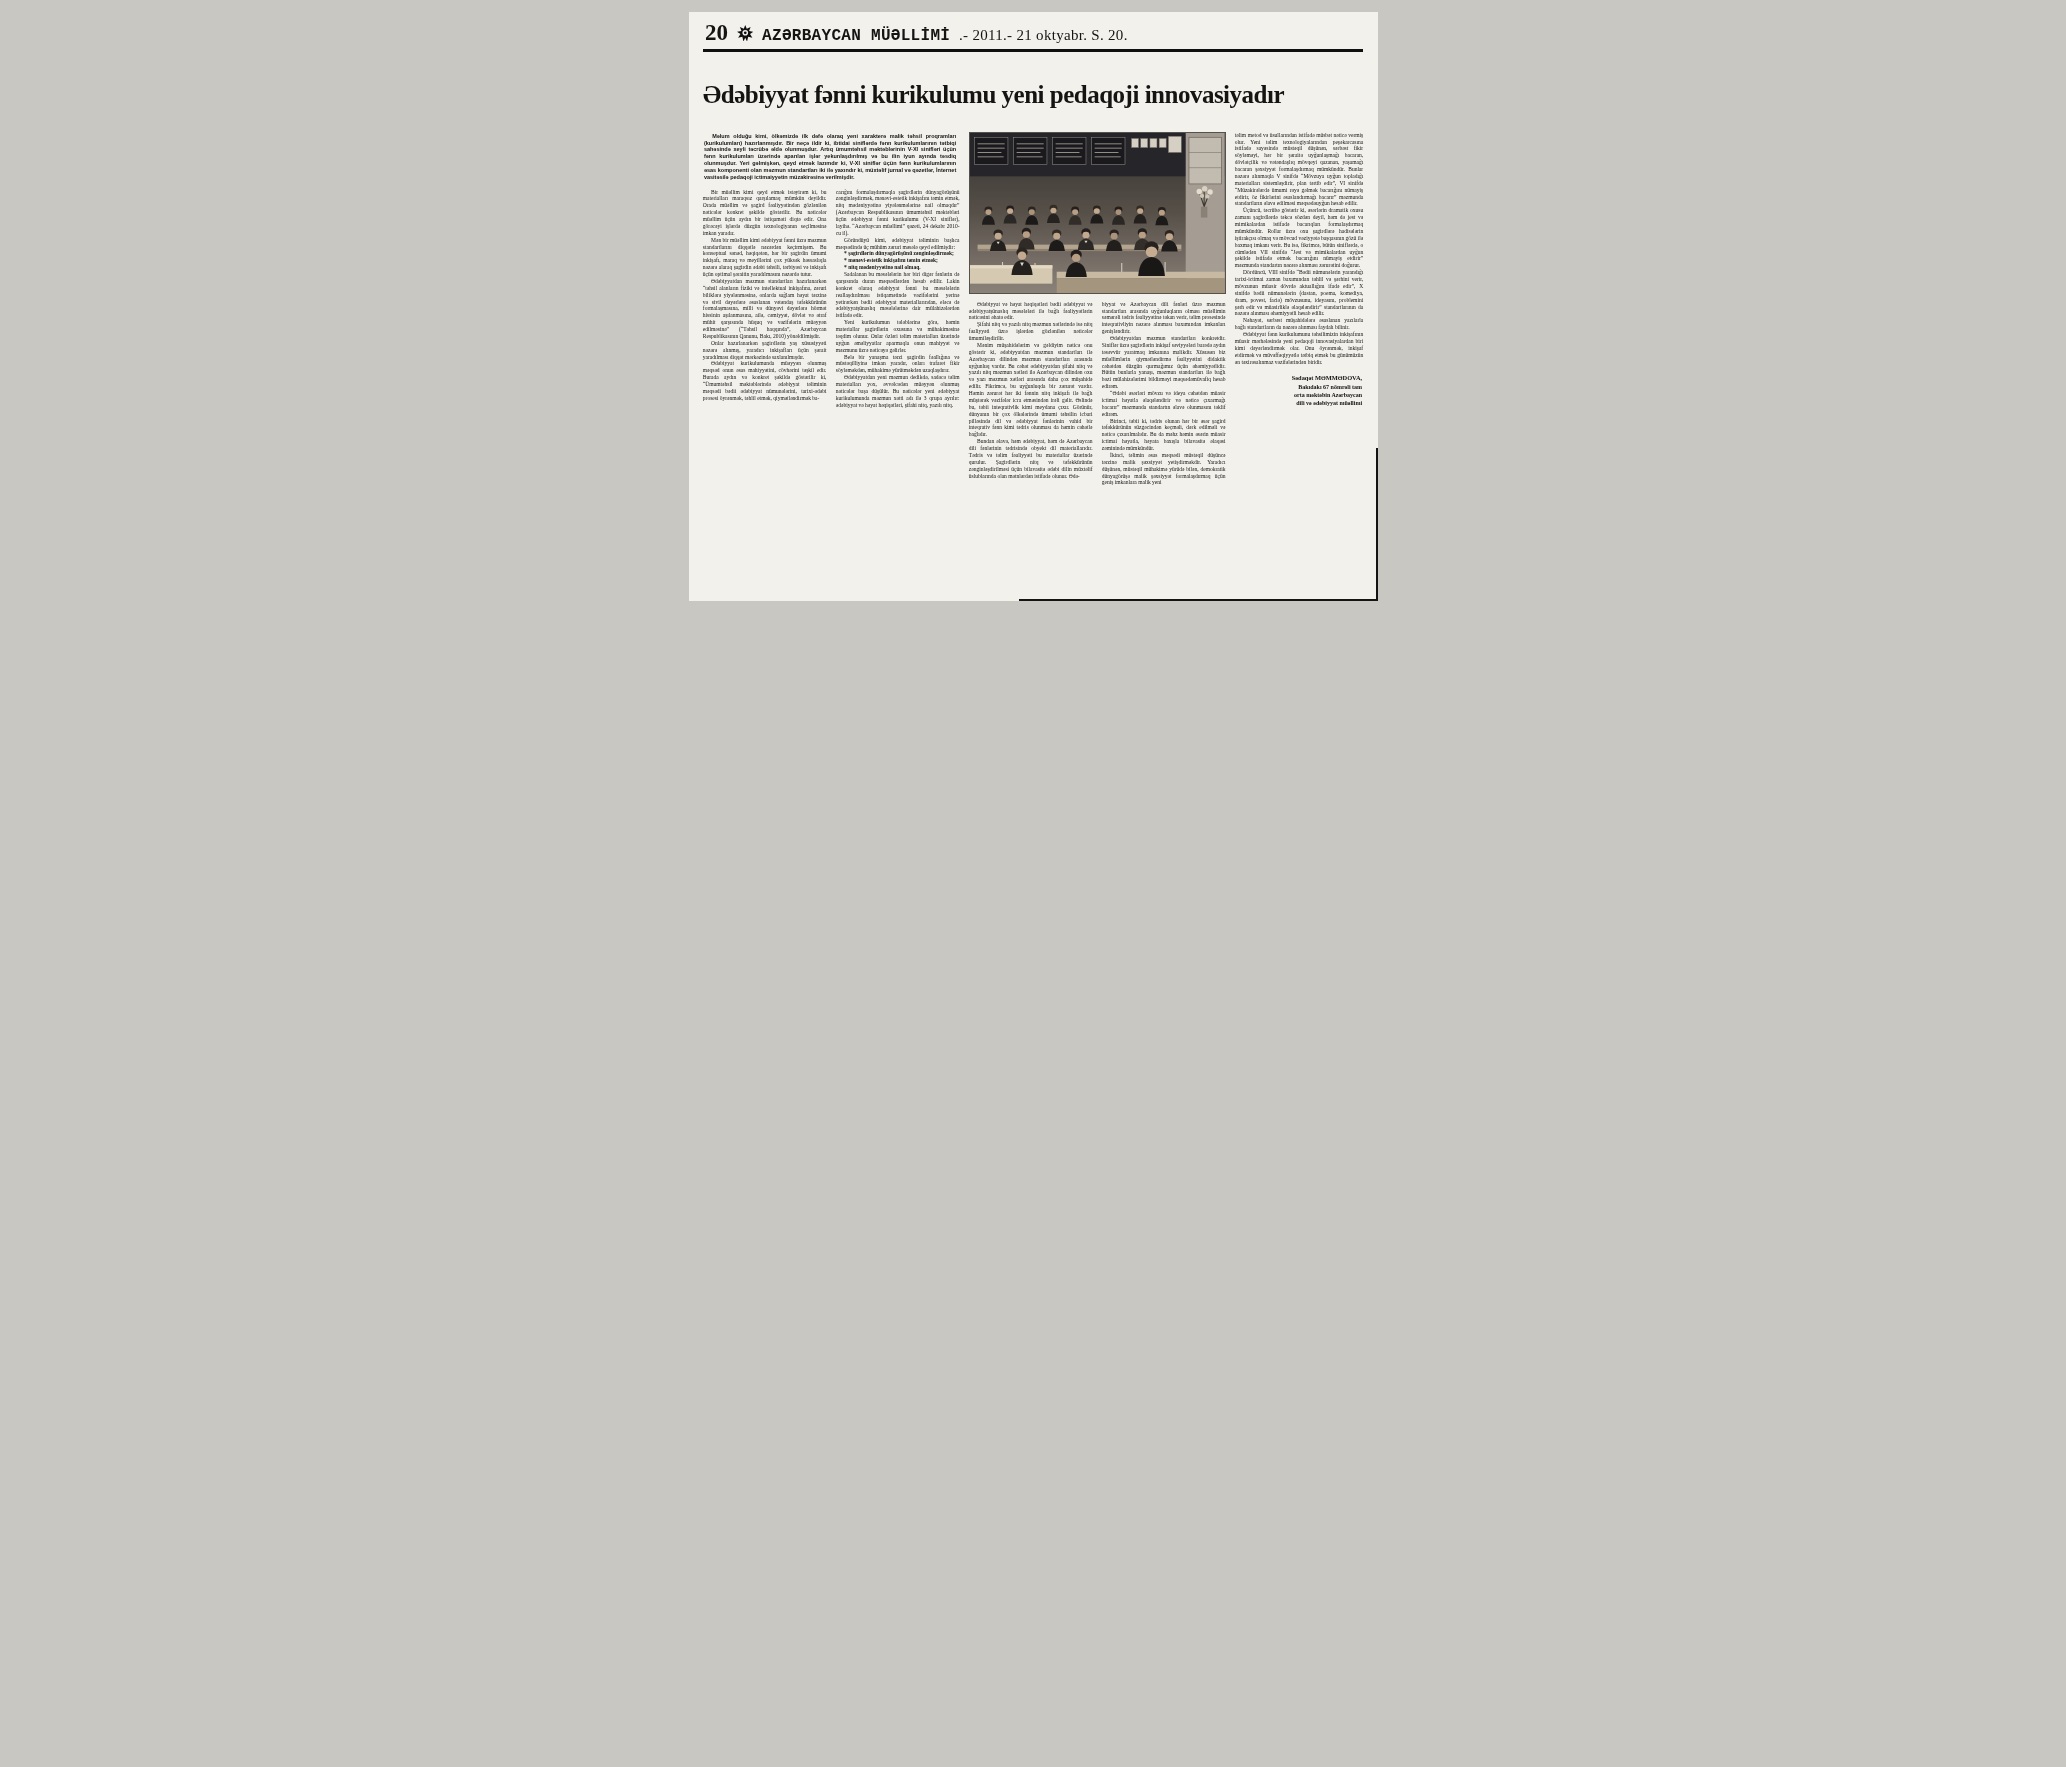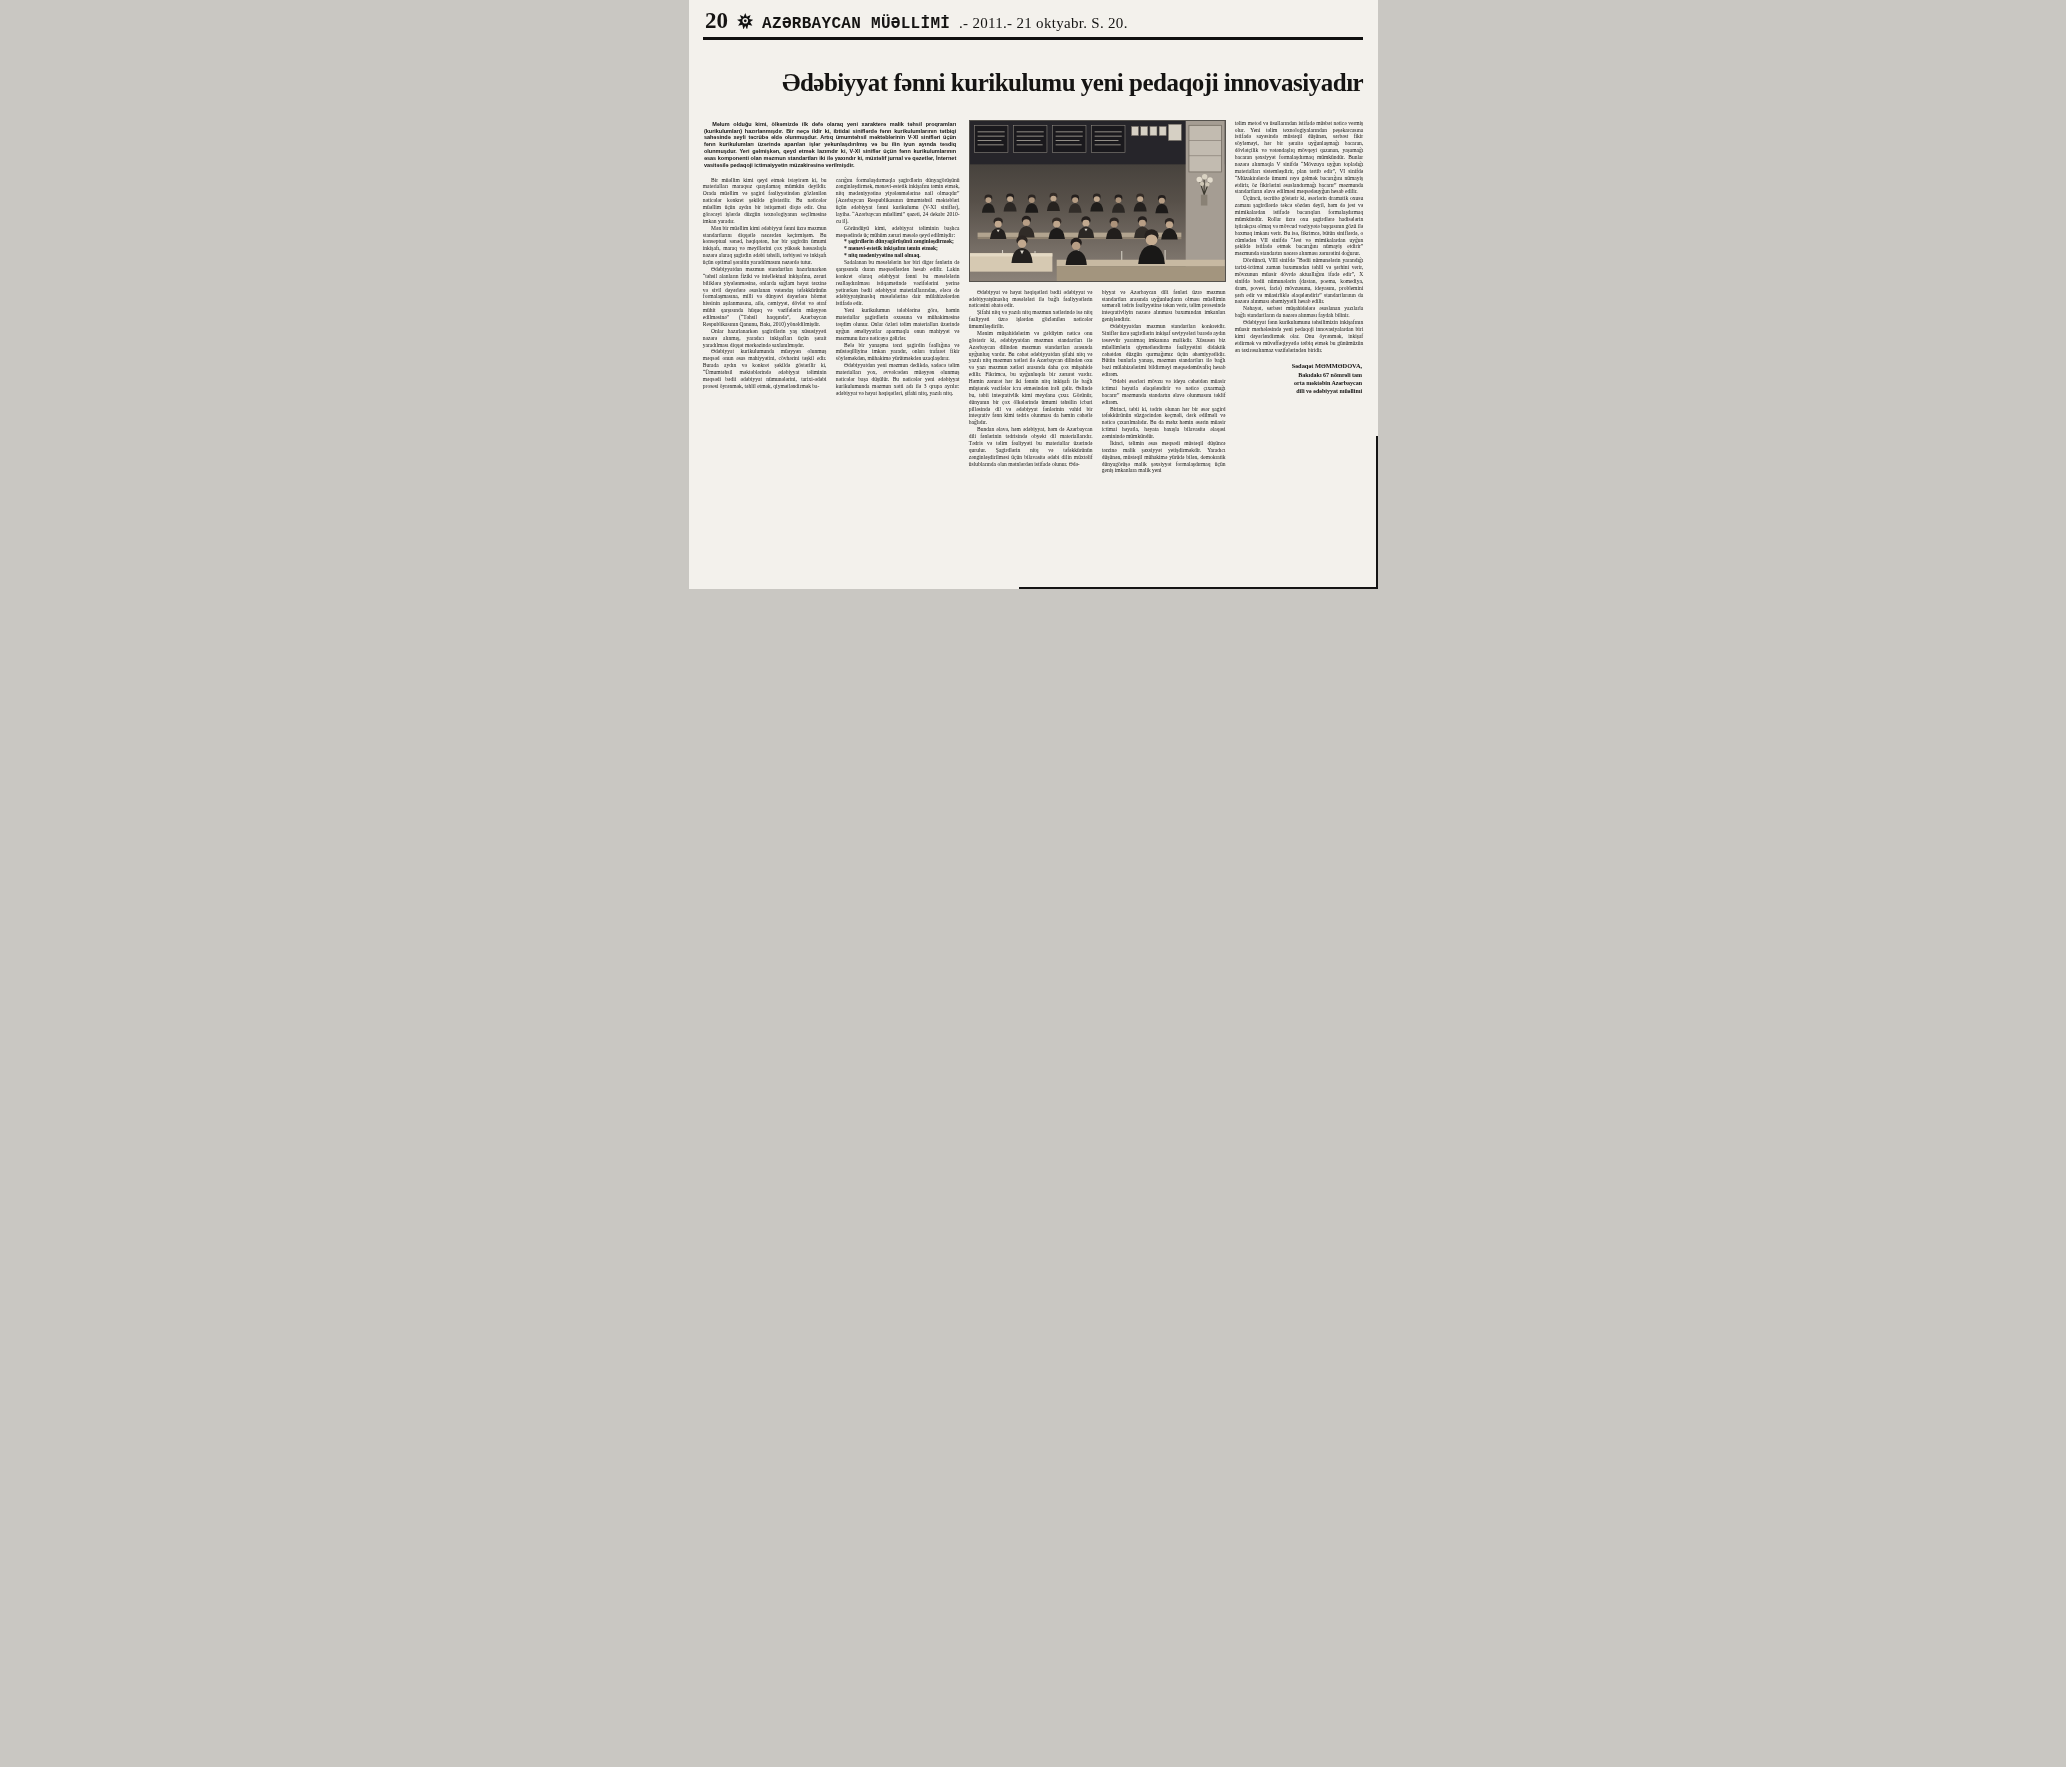--- a/index.html
+++ b/index.html
@@ -1,33 +1,33 @@
 <!DOCTYPE html>
 <html lang="az" style="font-size:8.8px"><head>
 <meta charset="utf-8">
 <style>
   * { margin:0; padding:0; box-sizing:border-box; }
   html, body { background:#c9c7c2; }
   .page {
-    width:689px; min-height:589px; margin:0 auto;
+    width:689px; min-height:589px; margin:12px auto;
     background:#f3f1ec; color:#151413;
     padding:8.8px 14.3px 18.7px; position:relative;
     font-family:"Liberation Serif", serif;
   }
   
   .header-row { display:flex; align-items:baseline; gap:8.8px; padding:0 0 2.2px 2.2px; }
   .page-number { font-size:23px; font-weight:bold; line-height:1; }
   .emblem { width:16.5px; height:16.5px; align-self:center; flex:0 0 auto; }
   .emblem svg { display:block; width:100%; height:100%; }
   .masthead { font-family:Liberation Mono, monospace; font-weight:bold; font-size:16px; letter-spacing:0.3px; }
   .citation { font-size:15px; font-weight:normal; letter-spacing:0.3px; }
   .header-rule { height:3.8px; background:#101010; margin-top:1.6px; }
   
   .headline {
-    text-align:right; font-weight:bold; font-size:25px; letter-spacing:-0.5px;
+    text-align:left; font-weight:bold; font-size:25px; letter-spacing:-0.5px;
     margin:30px 0 23px; line-height:1.05; white-space:nowrap;
   }
   
   .body-grid { display:grid; grid-template-columns:2fr 2fr 1fr; column-gap:9.3px; align-items:start; }
   .cols2 { display:grid; grid-template-columns:1fr 1fr; column-gap:9.3px; }
   .lead { font-family:"Liberation Sans", sans-serif; font-weight:bold; font-size:5.8px;
           line-height:1.33; text-align:justify; margin:1.1px 3.3px 7.7px 1.1px; }
   .lead p { text-indent:1.8em; }
   .colText p { font-size:5.5px; line-height:1.25; text-align:justify; text-indent:1.5em; hyphens:auto; }
   .colText p.b { font-weight:bold; }

